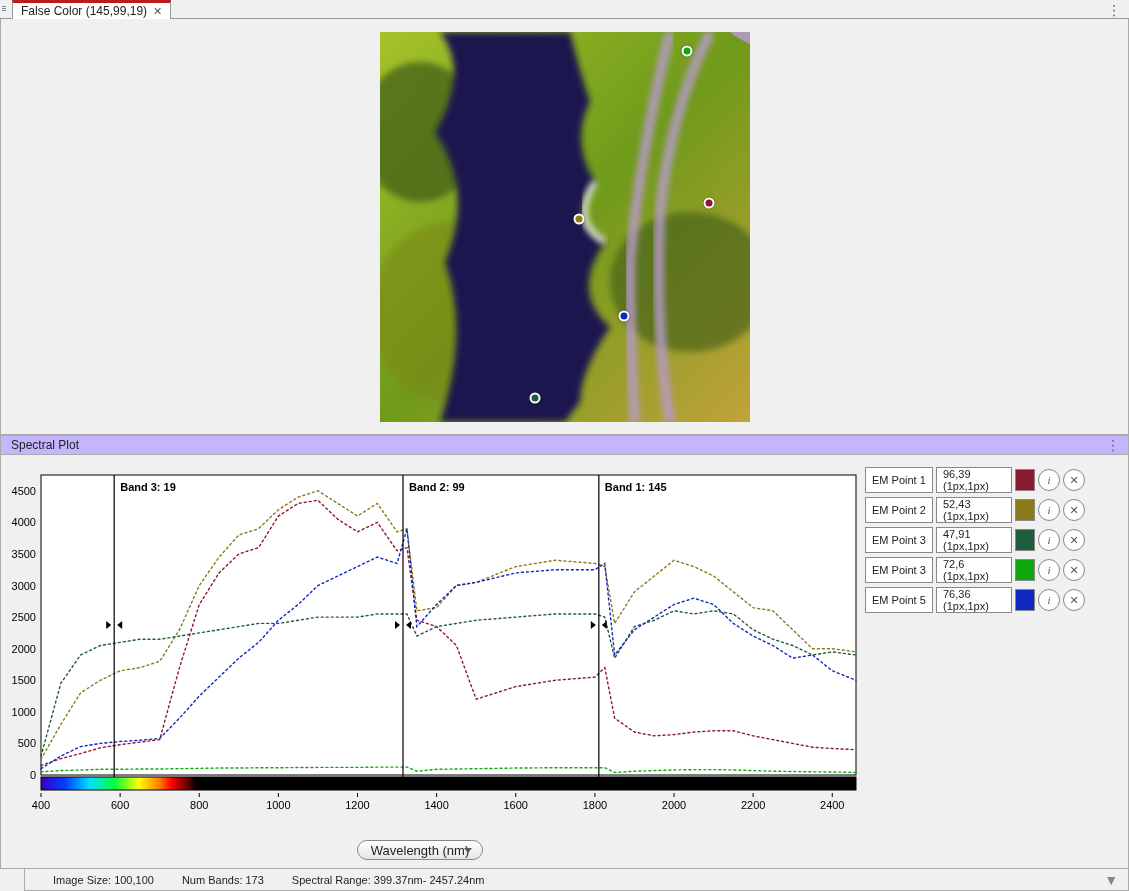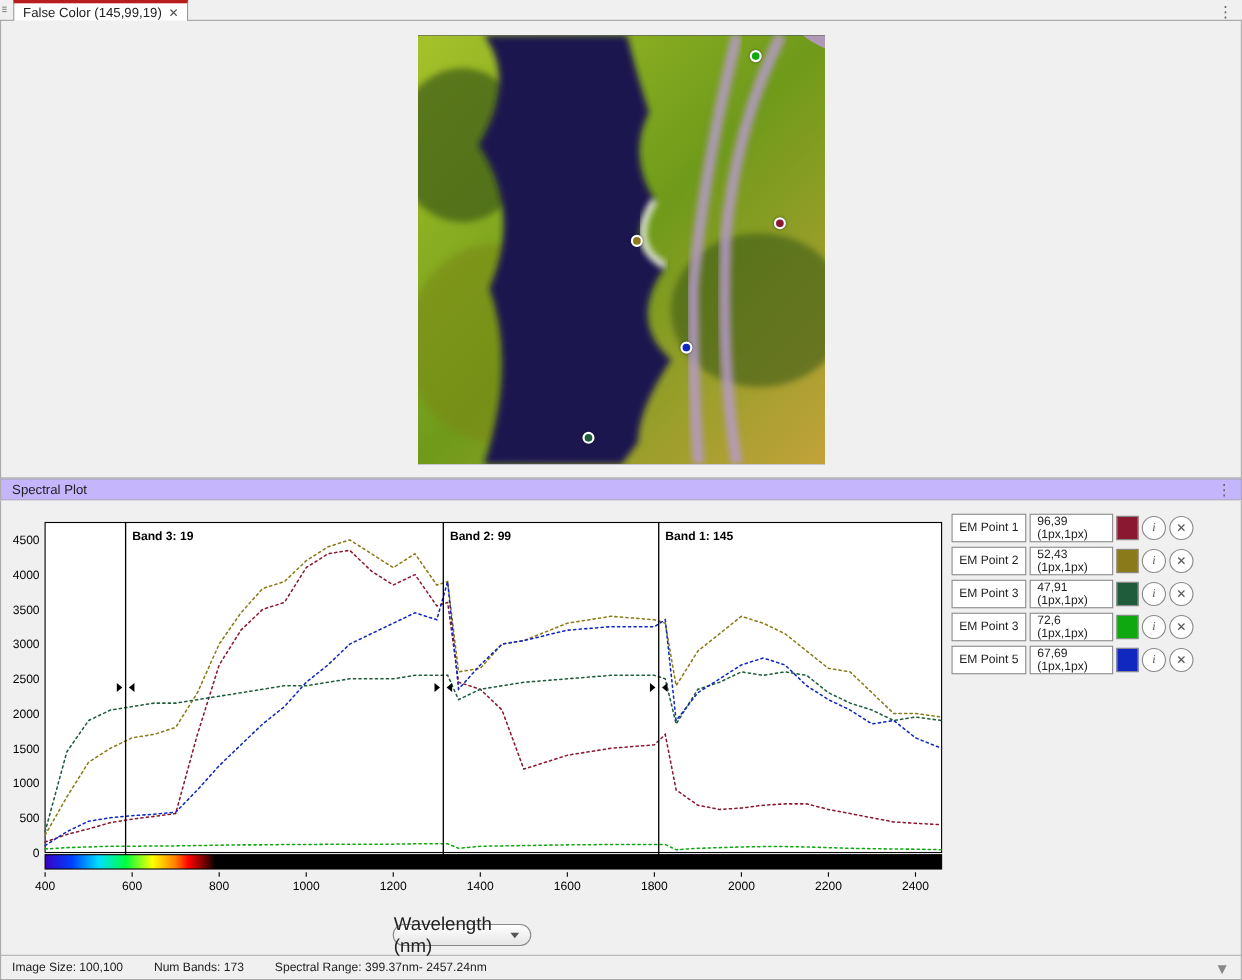--- a/index.html
+++ b/index.html
@@ -23,26 +23,26 @@
   .chart-area { width:860px; height:100%; position:relative; }
   .em-list { flex:1; padding:12px 10px 0 4px; display:flex; flex-direction:column; gap:4px;}
 
   .em-row { display:flex; align-items:center; gap:3px; }
   .em-row .cell { background:#fff; border:1px solid #888; height:22px; display:flex; align-items:center; padding:12px 6px; font-size:11px;}
   .em-row .name { width:68px; }
   .em-row .coords { width:76px; }
   .em-row .swatch { width:20px; height:22px; border:1px solid #888;}
   .em-row .ibtn { width:22px; height:22px; border:1px solid #888; border-radius:11px; background:#fff; display:flex; align-items:center; justify-content:center; font-size:11px; cursor:pointer; color:#555; font-family:serif;}
 
-  .status-bar { height:22px; background:#f0f0f0; border:1px solid #aaa; border-top:none; display:flex; align-items:center; gap:28px; padding:0 10px; font-size:11px; position:relative;}
+  .status-bar { height:22px; background:#f0f0f0; border:1px solid #aaa; border-top:none; display:flex; align-items:center; gap:28px; padding:0 28px; font-size:11px; position:relative;margin-left:24px;}
   .status-bar .collapse-icon{ position:absolute; right:10px; top:3px; color:#888; font-size:14px;}
 
   svg { display:block;}
   .pt-marker { position:absolute; width:11px; height:11px; border-radius:50%; border:2px solid #fff; transform:translate(-50%,-50%); box-shadow:0 0 2px rgba(0,0,0,.6);}
-  .dropdown { position:absolute; left:356px; bottom:8px; width:126px; height:20px; background:linear-gradient(#fff,#e5e5e5); border:1px solid #888; border-radius:10px; display:flex; align-items:center; justify-content:center; font-size:17px; gap:24px; cursor:pointer;}
+  .dropdown { position:absolute; left:356px; bottom:8px; width:126px; height:20px; background:linear-gradient(#fff,#e5e5e5); border:1px solid #888; border-radius:10px; display:flex; align-items:center; justify-content:center; font-size:13px; gap:24px; cursor:pointer;}
   .dropdown::after{ content:''; border-left:4px solid transparent; border-right:4px solid transparent; border-top:5px solid #555; position:absolute; right:10px; top:7px;}
 </style>
 </head>
 <body>
 
 <div class="tab-bar">
   <div class="drag-dots">
       <span></span>
       <span></span>
       <span></span>
@@ -201,21 +201,21 @@
         <div class="cell name">EM Point 3</div>
         <div class="cell coords">72,6 (1px,1px)</div>
         <div class="swatch" style="background:#10a810"></div>
         <div class="ibtn">
           <span style="font-style:italic">i</span>
         </div>
         <div class="ibtn">✕</div>
       </div>
       <div class="em-row">
         <div class="cell name">EM Point 5</div>
-        <div class="cell coords">67,69 (1px,1px)</div>
+        <div class="cell coords">76,36 (1px,1px)</div>
         <div class="swatch" style="background:#1028c0"></div>
         <div class="ibtn">
           <span style="font-style:italic">i</span>
         </div>
         <div class="ibtn">✕</div>
       </div>
     </div>
 </div>
 
 <div class="status-bar">

